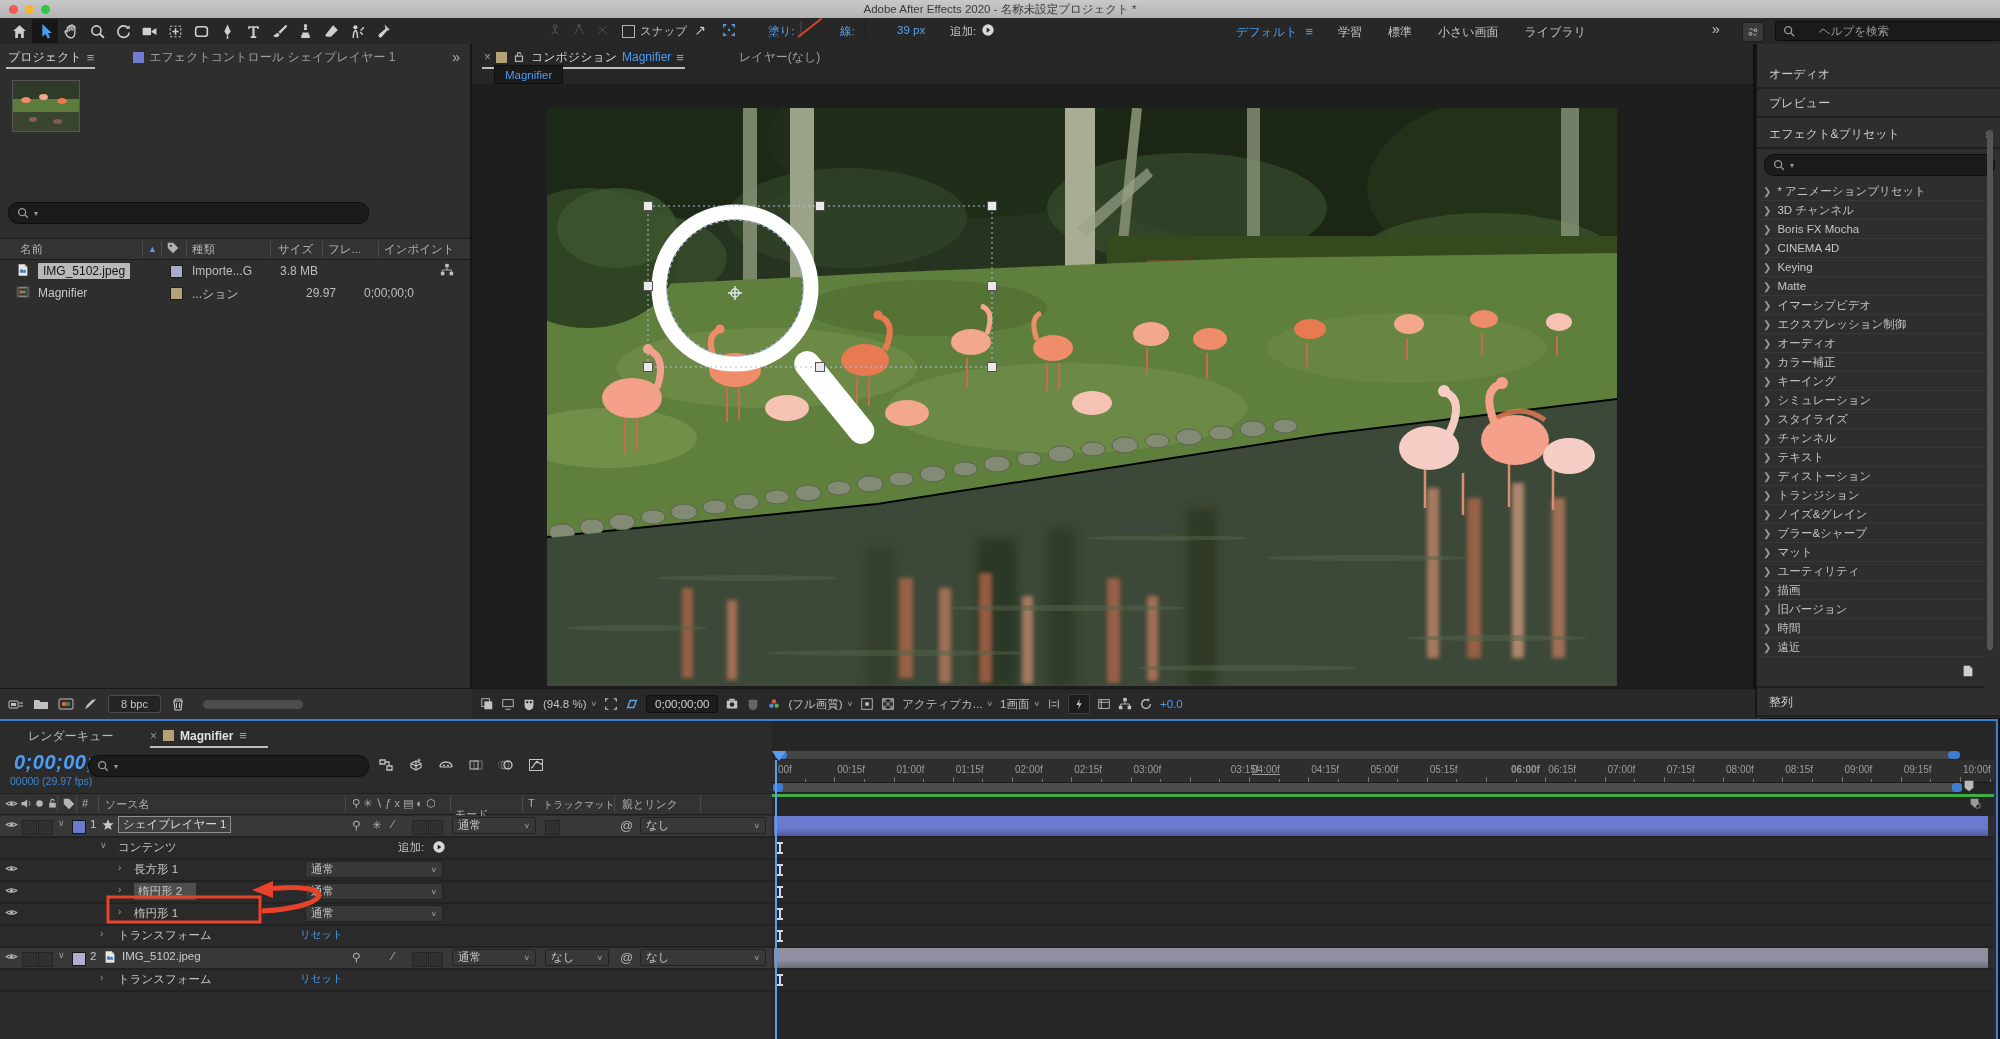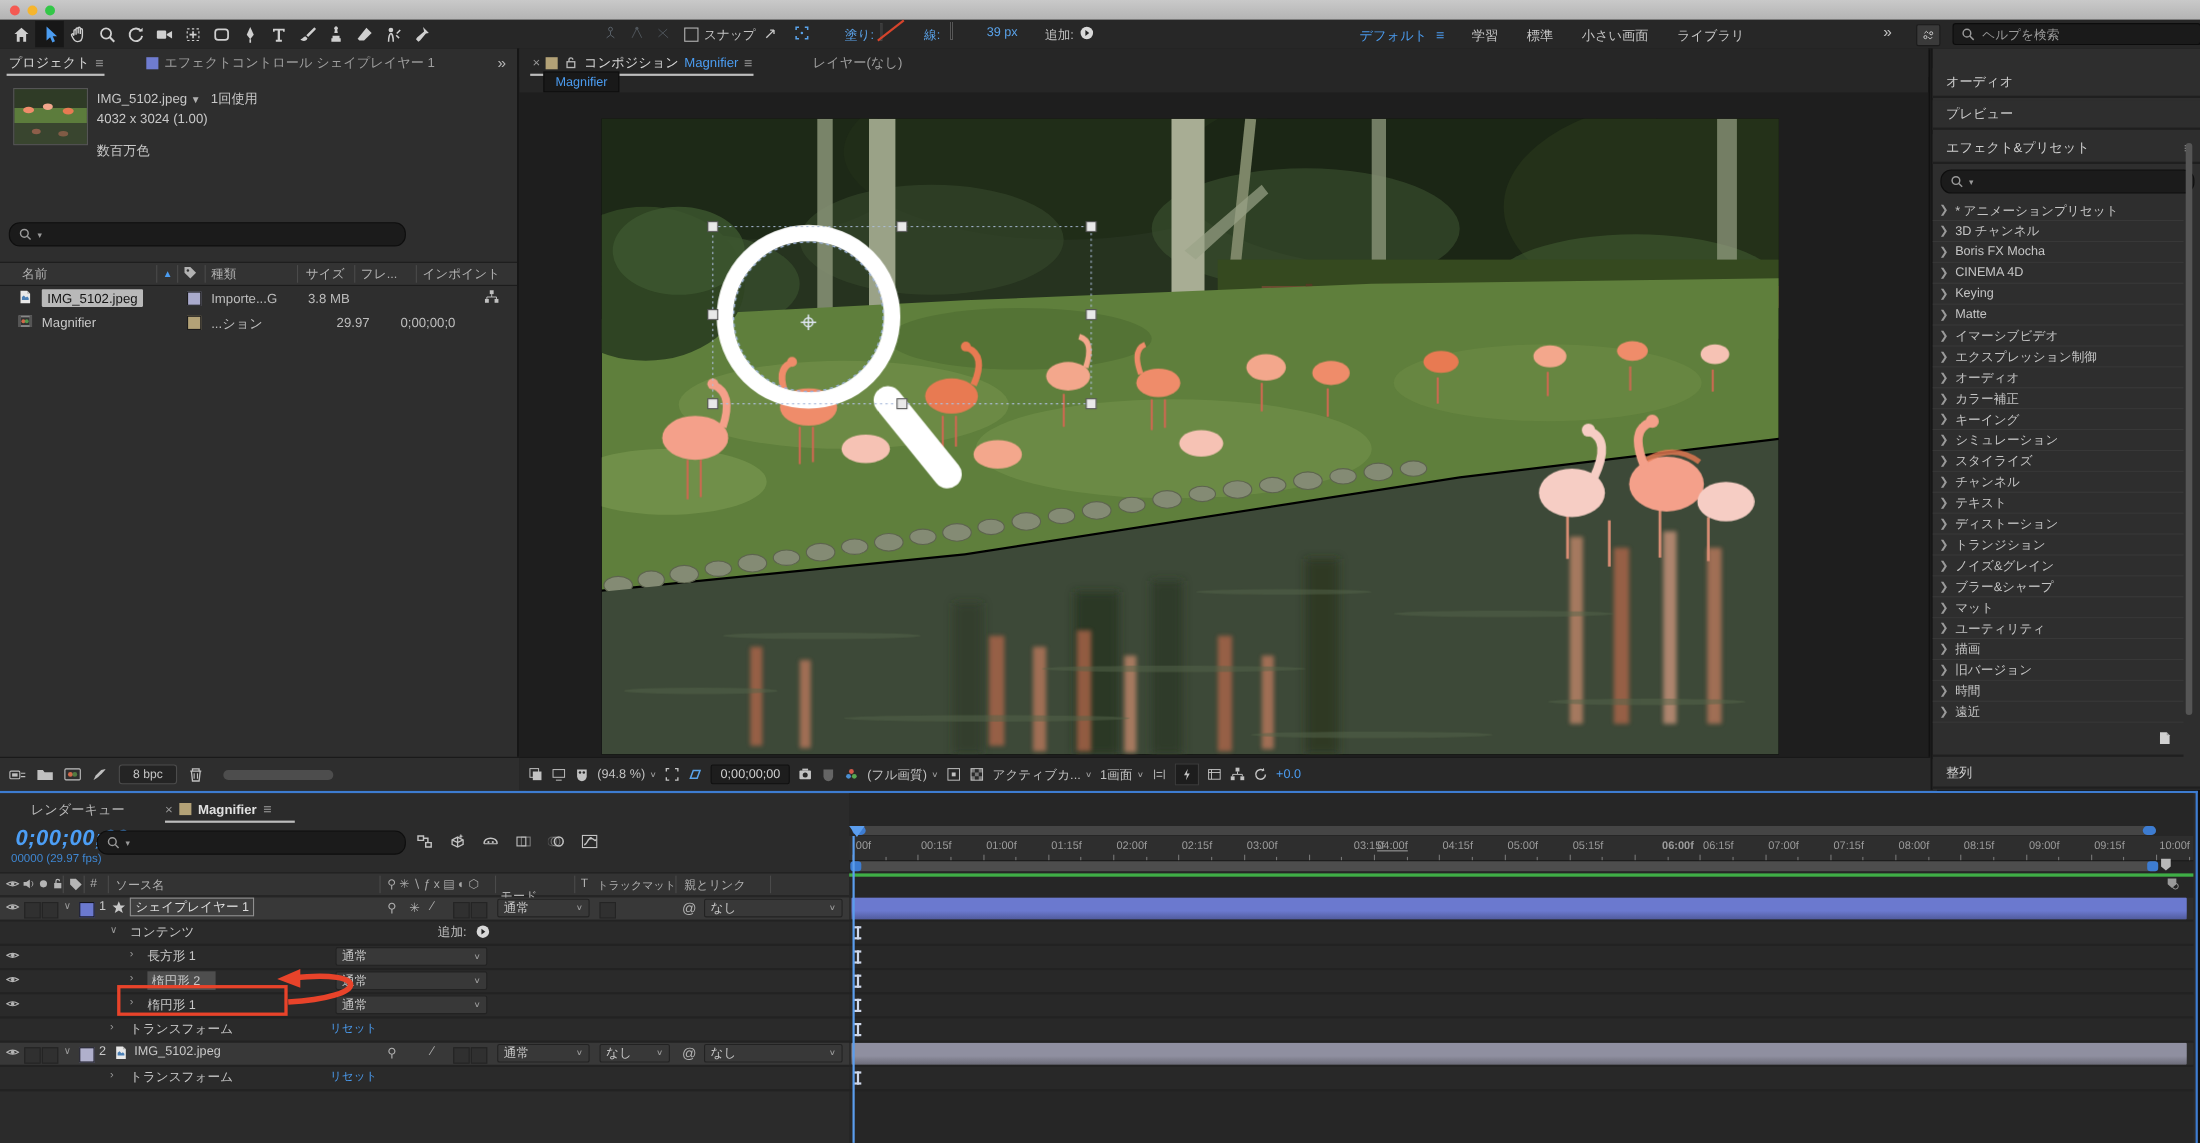--- a/index.html
+++ b/index.html
@@ -18,21 +18,21 @@
   .tool svg{width:17px;height:17px;}
   .tbar-lbl{font-size:11.5px;color:#c2c2c2;}
   .blue-lbl{color:#5aa3ea;}
   .swatch-fill{width:20px;height:15px;background:#7d7d7d;border:1px solid #3a3a3a;position:relative;overflow:hidden;}
   .swatch-fill:before{content:"";position:absolute;left:-3px;top:14px;width:30px;height:2px;background:#d5442c;transform:rotate(-38deg);transform-origin:left;}
   .swatch-stroke{width:22px;height:17px;background:#fff;border:1px solid #222;box-shadow:inset 0 0 0 3px #fff;position:relative;}
   .swatch-stroke:after{content:"";position:absolute;left:4px;top:4px;right:4px;bottom:4px;background:#1d1d1d;}
   .ws-item{font-size:12px;color:#c6c6c6;margin-right:26px;}
   .ws-item.active{color:#4b9cf0;}
   .help-search{position:absolute;left:1775px;top:3px;width:218px;height:18px;background:#1a1a1a;border:1px solid #0c0c0c;
-               border-radius:3px;display:flex;align-items:center;padding-left:6px;gap:6px;color:#9a9a9a;font-size:11.5px;}
+               border-radius:3px;display:flex;align-items:center;padding-left:6px;gap:23px;color:#9a9a9a;font-size:11.5px;}
   
   .panel{background:#2e2e2e;}
   .ptab-strip{height:26px;display:flex;align-items:center;}
   .ptab{display:flex;align-items:center;gap:5px;padding:0 8px;height:26px;font-size:12px;color:#9f9f9f;position:relative;}
   .ptab.active{color:#d6d6d6;}
   .ptab.active:after{content:"";position:absolute;left:6px;right:6px;bottom:1px;height:2px;background:#bdbdbd;}
   .sq{width:11px;height:11px;display:inline-block;}
   .menu-gl{font-size:13px;color:#9f9f9f;letter-spacing:-1px;}
   .searchbox{background:#1b1b1b;border:1px solid #0e0e0e;border-radius:10px;display:flex;align-items:center;padding-left:7px;gap:4px;}
   .ic{display:inline-flex;align-items:center;justify-content:center;}
@@ -106,20 +106,21 @@
   .annot{position:absolute;left:0;top:0;width:772px;height:320px;z-index:9;pointer-events:none;}
   .eyebtn svg{width:13px;height:13px;}
 </style>
 </head>
 <body>
 
 <div class="abs titlebar">
   <span class="tlight" style="left:9px;background:#f45952;"></span>
   <span class="tlight" style="left:25px;background:#f5b52e;"></span>
   <span class="tlight" style="left:41px;background:#33c748;"></span>
+  <div class="title">Adobe After Effects 2020 - 名称未設定プロジェクト *</div>
 </div>
 
 <div class="abs toolbar">
   <div id="tools" style="position:absolute;left:6px;top:0;display:flex;">
       <span class="tool">
         <svg viewBox="0 0 16 16">
           <path d="M8 2 14 7.5H12V14H9.5V10h-3v4H4V7.5H2Z" fill="#cfcfcf"></path>
         </svg>
       </span>
       <span class="tool active">
@@ -282,27 +283,20 @@
     <span style="margin-left:auto;margin-right:10px;font-size:14px;color:#b5b5b5;">»</span>
   </div>
 
   <div class="abs" style="left:12px;top:36px;width:66px;height:50px;border:1px solid #555;
        background:linear-gradient(#2f3b26 0%,#2f3b26 35%,#5c7c3c 35%,#5c7c3c 62%,#39452f 62%,#39452f 100%);">
     <span class="abs" style="left:8px;top:16px;width:10px;height:6px;border-radius:50%;background:#ef8c6a;"></span>
     <span class="abs" style="left:26px;top:13px;width:9px;height:6px;border-radius:50%;background:#f3a78c;"></span>
     <span class="abs" style="left:44px;top:17px;width:10px;height:6px;border-radius:50%;background:#e77a52;"></span>
     <span class="abs" style="left:16px;top:36px;width:8px;height:5px;border-radius:50%;background:#b06a55;opacity:.7;"></span>
     <span class="abs" style="left:40px;top:38px;width:9px;height:5px;border-radius:50%;background:#b06a55;opacity:.6;"></span>
-  </div>
-  <div class="abs" style="left:88px;top:38px;">
-    <div><span>IMG_5102.jpeg</span>
-         <span style="font-size:9px;color:#b0b0b0;">▼</span>
-         <span style="margin-left:6px;">1回使用</span></div>
-    <div style="margin-top:2px;">4032 x 3024 (1.00)</div>
-    <div style="margin-top:14px;">数百万色</div>
   </div>
   <div class="abs searchbox" style="left:8px;top:158px;width:352px;height:20px;">
     <span class="ic">
         <svg viewBox="0 0 16 16">
           <circle cx="7" cy="7" r="4" fill="none" stroke="#9a9a9a" stroke-width="1.5"></circle>
           <path d="M10 10l3.5 3.5" stroke="#9a9a9a" stroke-width="1.5"></path>
         </svg>
       </span>
     <span style="font-size:8px;color:#9a9a9a;">▾</span>
   </div>

